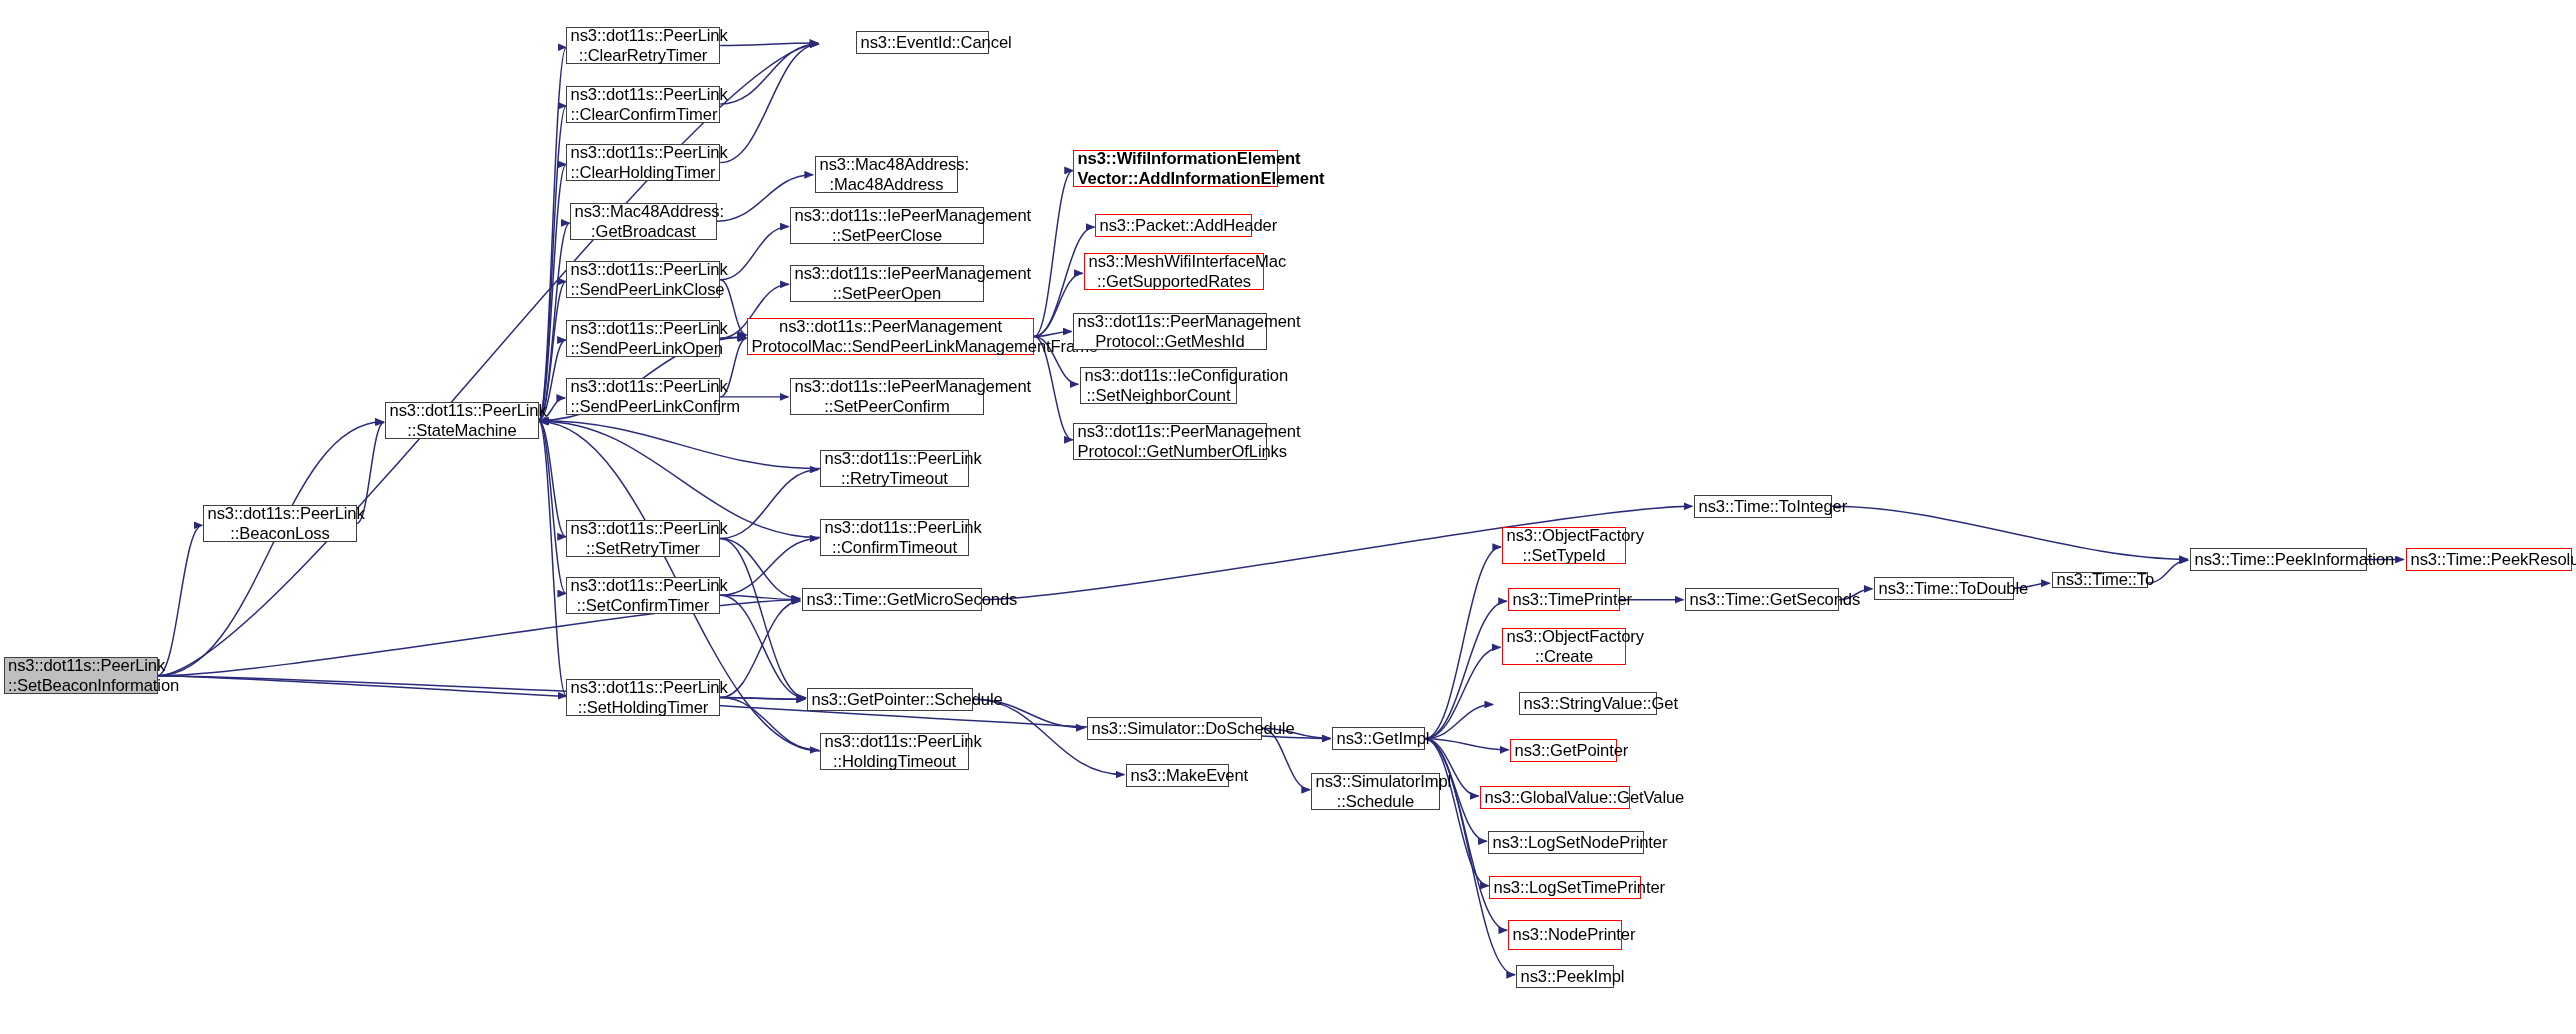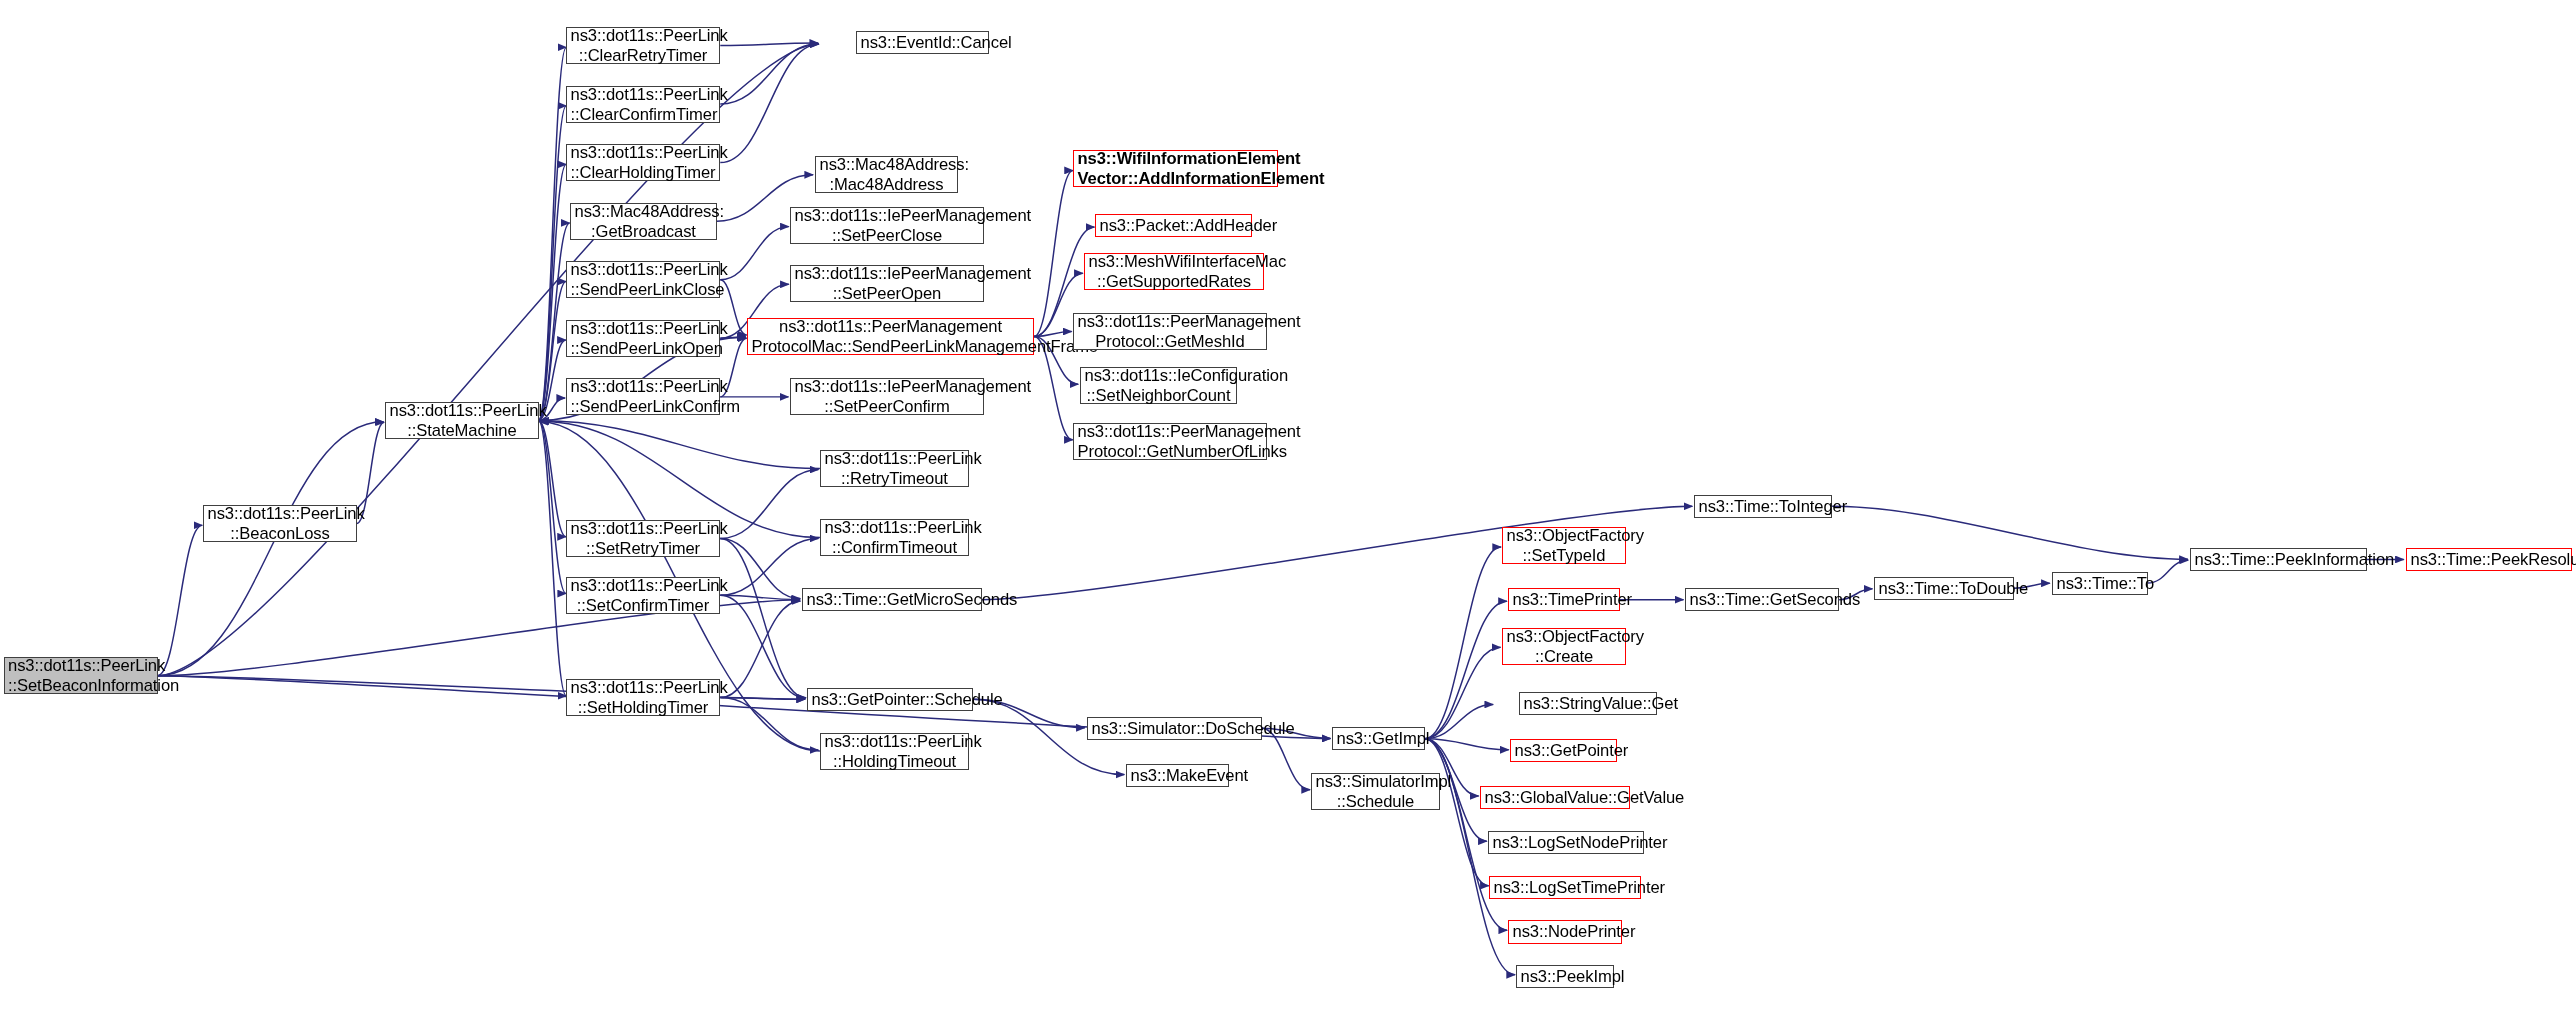--- a/index.html
+++ b/index.html
@@ -196,23 +196,23 @@
       <div class="gnode red" style="left: 1502px; top: 527px; width: 124px; height: 37px;"><span>ns3::ObjectFactory
 ::SetTypeId</span></div>
       <div class="gnode red" style="left: 1508px; top: 588px; width: 112px; height: 23px;"><span>ns3::TimePrinter</span></div>
       <div class="gnode red" style="left: 1502px; top: 628px; width: 124px; height: 37px;"><span>ns3::ObjectFactory
 ::Create</span></div>
       <div class="gnode" style="left: 1495px; top: 692px; width: 138px; height: 23px; margin-left: 24px;"><span>ns3::StringValue::Get</span></div>
       <div class="gnode red" style="left: 1510px; top: 739px; width: 107px; height: 23px;"><span>ns3::GetPointer</span></div>
       <div class="gnode red" style="left: 1480px; top: 786px; width: 150px; height: 23px;"><span>ns3::GlobalValue::GetValue</span></div>
       <div class="gnode" style="left: 1488px; top: 831px; width: 156px; height: 23px;"><span>ns3::LogSetNodePrinter</span></div>
       <div class="gnode red" style="left: 1489px; top: 876px; width: 152px; height: 23px;"><span>ns3::LogSetTimePrinter</span></div>
-      <div class="gnode red" style="left: 1508px; top: 920px; width: 114px; height: 24px;"><span>ns3::NodePrinter</span></div>
+      <div class="gnode red" style="left: 1508px; top: 920px; width: 114px; height: 30px;"><span>ns3::NodePrinter</span></div>
       <div class="gnode" style="left: 1516px; top: 965px; width: 98px; height: 23px;"><span>ns3::PeekImpl</span></div>
       <div class="gnode" style="left: 1694px; top: 495px; width: 138px; height: 23px;"><span>ns3::Time::ToInteger</span></div>
       <div class="gnode" style="left: 1685px; top: 588px; width: 154px; height: 23px;"><span>ns3::Time::GetSeconds</span></div>
       <div class="gnode" style="left: 1874px; top: 577px; width: 140px; height: 23px;"><span>ns3::Time::ToDouble</span></div>
-      <div class="gnode" style="left: 2052px; top: 572px; width: 96px; height: 23px;"><span>ns3::Time::To</span></div>
+      <div class="gnode" style="left: 2052px; top: 572px; width: 96px; height: 16px;"><span>ns3::Time::To</span></div>
       <div class="gnode" style="left: 2190px; top: 548px; width: 177px; height: 23px;"><span>ns3::Time::PeekInformation</span></div>
       <div class="gnode red" style="left: 2406px; top: 548px; width: 166px; height: 23px;"><span>ns3::Time::PeekResolution</span></div>
     </div>
 </div>
 
 
 </body></html>

